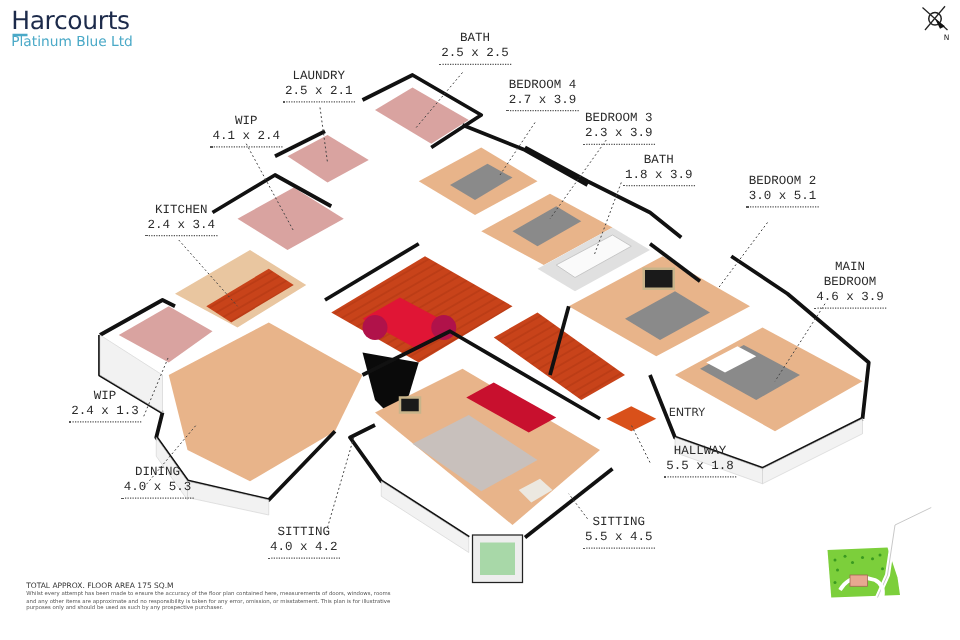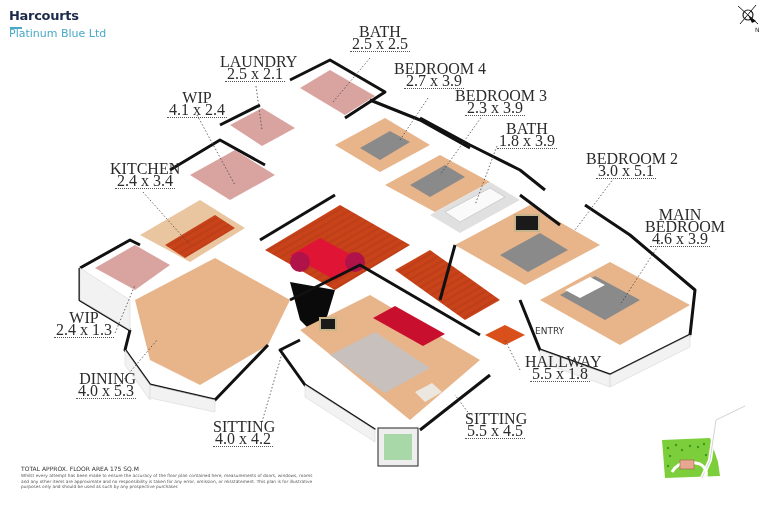--- a/index.html
+++ b/index.html
@@ -1,23 +1,23 @@
 <!DOCTYPE html>
 <html><head>
 <meta charset="utf-8">
 <style>
   html, body { margin:0; padding:0; background:#ffffff; }
   body { width:768px; height:512px; position:relative; overflow:hidden; font-family:"DejaVu Sans","Liberation Sans",sans-serif; }
   .brand { position:absolute; left:9px; top:6px; }
-  .brand-name { font-family:"DejaVu Sans", sans-serif; font-weight:bold; font-size:13px; color:#1c2a4a; letter-spacing:-0.3px; line-height:20px; }
+  .brand-name { font-family:"DejaVu Sans", sans-serif; font-weight:normal; font-size:20px; color:#1c2a4a; letter-spacing:-0.3px; line-height:20px; }
   .brand-sub { font-family:"DejaVu Sans", sans-serif; font-size:11px; color:#4aa9c7; line-height:14px; margin-top:1px; }
   .brand-bar { position:absolute; left:1px; top:21px; width:12px; height:2px; background:#4aa9c7; }
   .compass { position:absolute; left:734px; top:2px; width:30px; height:32px; }
   .plan { position:absolute; left:0; top:0; width:768px; height:512px; }
-  .label { position:absolute; text-align:center; color:#2b2b2b; font-family:Liberation Serif, serif; font-size:16px; line-height:12px; white-space:nowrap; }
+  .label { position:absolute; text-align:center; color:#2b2b2b; font-family:Liberation Mono, monospace; font-size:10px; line-height:12px; white-space:nowrap; }
   .label .name { display:block; }
   .label .dim { display:inline-block; border-bottom:1px dotted #555; padding:0 2px 1px; }
   .entry-label { position:absolute; left:506px; top:326px; font-size:9px; color:#333; font-family:"DejaVu Sans", sans-serif;margin-left:29px; }
   .footer { position:absolute; left:21px; top:465px; color:#333; }
   .footer .addr { font-family:"DejaVu Sans", sans-serif; font-size:8px; font-weight:bold; line-height:10px; }
   .footer .area { font-family:"DejaVu Sans", sans-serif; font-size:6px; line-height:8px; }
   .footer .disc { font-family:"DejaVu Sans", sans-serif; font-size:4.3px; line-height:5.5px; color:#555; max-width:300px; }
   .site { position:absolute; left:650px; top:400px; width:110px; height:80px; }
 </style>
 </head>
@@ -162,34 +162,34 @@
   <span class="dim">4.1 x 2.4</span>
 </div>
 <div class="label" style="left:497px;top:123px;width:60px;">
   <span class="name">BATH</span>
   <span class="dim">1.8 x 3.9</span>
 </div>
 <div class="label" style="left:110px;top:163px;width:70px;">
   <span class="name">KITCHEN</span>
   <span class="dim">2.4 x 3.4</span>
 </div>
-<div class="label" style="left:586px;top:153px;width:80px;">
+<div class="label" style="left:586px;top:140px;width:80px;">
   <span class="name">BEDROOM 2</span>
   <span class="dim">3.0 x 5.1</span>
 </div>
 <div class="label" style="left:645px;top:209px;width:70px;">
   <span class="name">MAIN</span>
   <span class="name">BEDROOM</span>
   <span class="dim">4.6 x 3.9</span>
 </div>
 <div class="label" style="left:54px;top:312px;width:60px;">
   <span class="name">WIP</span>
   <span class="dim">2.4 x 1.3</span>
 </div>
-<div class="label" style="left:76px;top:373px;width:60px;text-align:right;">
+<div class="label" style="left:96px;top:373px;width:60px;">
   <span class="name">DINING</span>
   <span class="dim">4.0 x 5.3</span>
 </div>
 <div class="label" style="left:525px;top:356px;width:70px;">
   <span class="name">HALLWAY</span>
   <span class="dim">5.5 x 1.8</span>
 </div>
 <div class="label" style="left:213px;top:421px;width:60px;">
   <span class="name">SITTING</span>
   <span class="dim">4.0 x 4.2</span>

